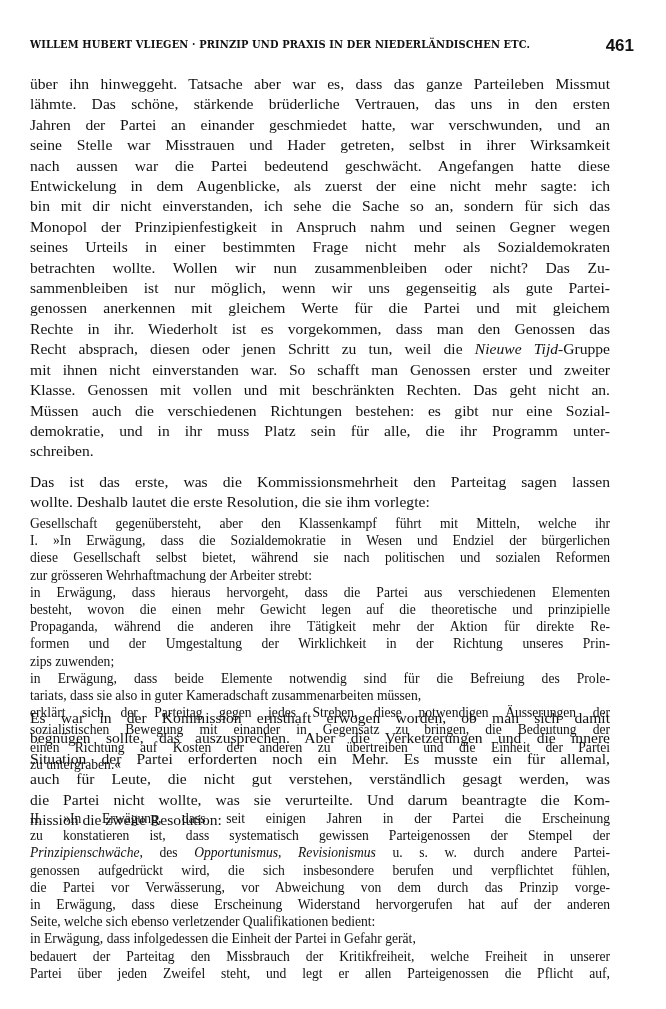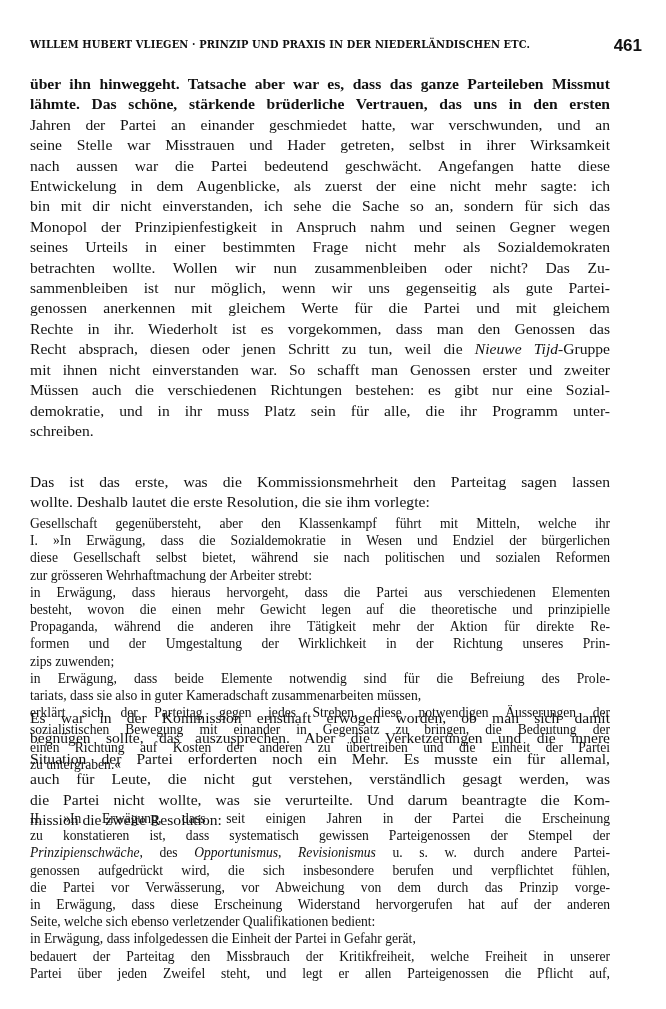--- a/index.html
+++ b/index.html
@@ -1,27 +1,27 @@
 <!DOCTYPE html>
 <html><head>
 <meta charset="utf-8">
 <style>
   html, body { margin:0; padding:0; background:#ffffff; }
   body { width:666px; height:1009px; position:relative; overflow:hidden;
          font-family:"Liberation Serif","DejaVu Serif",serif; color:#111; }
   .header { position:absolute; top:36px; left:30px; width:612px; height:20px;text-align:right; }
   .running-head { position:absolute; left:0; top:2px; font-size:10.6px; letter-spacing:0.15px;
                   font-family:"DejaVu Serif",serif; font-weight:bold; white-space:nowrap; transform:scaleX(0.93); transform-origin:left; }
-  .page-number { position:absolute; right:0; top:0; font-family:"Liberation Sans",sans-serif; font-weight:bold; font-size:17px; }
+  .page-number { position:absolute; right:8px; top:0; font-family:"Liberation Sans",sans-serif; font-weight:bold; font-size:17px; }
   .body-text { position:absolute; left:30px; width:580px; }
   .para { margin:0; font-size:15.6px; line-height:20.4px; text-align:justify; }
   .para .l, .res .l { display:block; text-align:justify; text-align-last:justify; white-space:nowrap; }
   .para .l.last, .res .l.last { text-align-last:left; }
   .res { margin:0; font-size:13.6px; line-height:17.2px; }
-  .b { font-weight:bold; }
+  .b { font-weight:normal; }
   i { font-style:italic; }
 </style>
 </head>
 <body>
 
 <div class="header">
   <span class="running-head">WILLEM HUBERT VLIEGEN · PRINZIP UND PRAXIS IN DER NIEDERLÄNDISCHEN ETC.</span>
   <span class="page-number">461</span>
 </div>
 
@@ -35,20 +35,21 @@
     <span class="l">Entwickelung in dem Augenblicke, als zuerst der eine nicht mehr sagte: ich</span>
     <span class="l">bin mit dir nicht einverstanden, ich sehe die Sache so an, sondern für sich das</span>
     <span class="l">Monopol der Prinzipienfestigkeit in Anspruch nahm und seinen Gegner wegen</span>
     <span class="l">seines Urteils in einer bestimmten Frage nicht mehr als Sozialdemokraten</span>
     <span class="l">betrachten wollte.  Wollen wir nun zusammenbleiben oder nicht?  Das Zu-</span>
     <span class="l">sammenbleiben ist nur möglich,  wenn wir uns gegenseitig als gute Partei-</span>
     <span class="l">genossen anerkennen mit gleichem Werte für die Partei und mit gleichem</span>
     <span class="l">Rechte in ihr.  Wiederholt ist es vorgekommen, dass man den Genossen das</span>
     <span class="l"><span>Recht absprach, diesen oder jenen Schritt zu tun, weil die </span><i>Nieuwe Tijd</i><span>-Gruppe</span></span>
     <span class="l">mit ihnen nicht einverstanden war.  So schafft man Genossen erster und zweiter</span>
+    <span class="l">Klasse.  Genossen mit vollen und mit beschränkten Rechten.  Das geht nicht an.</span>
     <span class="l">Müssen auch die verschiedenen Richtungen bestehen: es gibt nur eine Sozial-</span>
     <span class="l">demokratie, und in ihr muss Platz sein für alle, die ihr Programm unter-</span>
     <span class="l last">schreiben.</span>
   </p>
 </div>
 
 <div class="body-text" style="top:472px;">
   <p class="para">
     <span class="l">Das ist das erste, was die Kommissionsmehrheit den Parteitag sagen lassen</span>
     <span class="l last">wollte.  Deshalb lautet die erste Resolution, die sie ihm vorlegte:</span>

